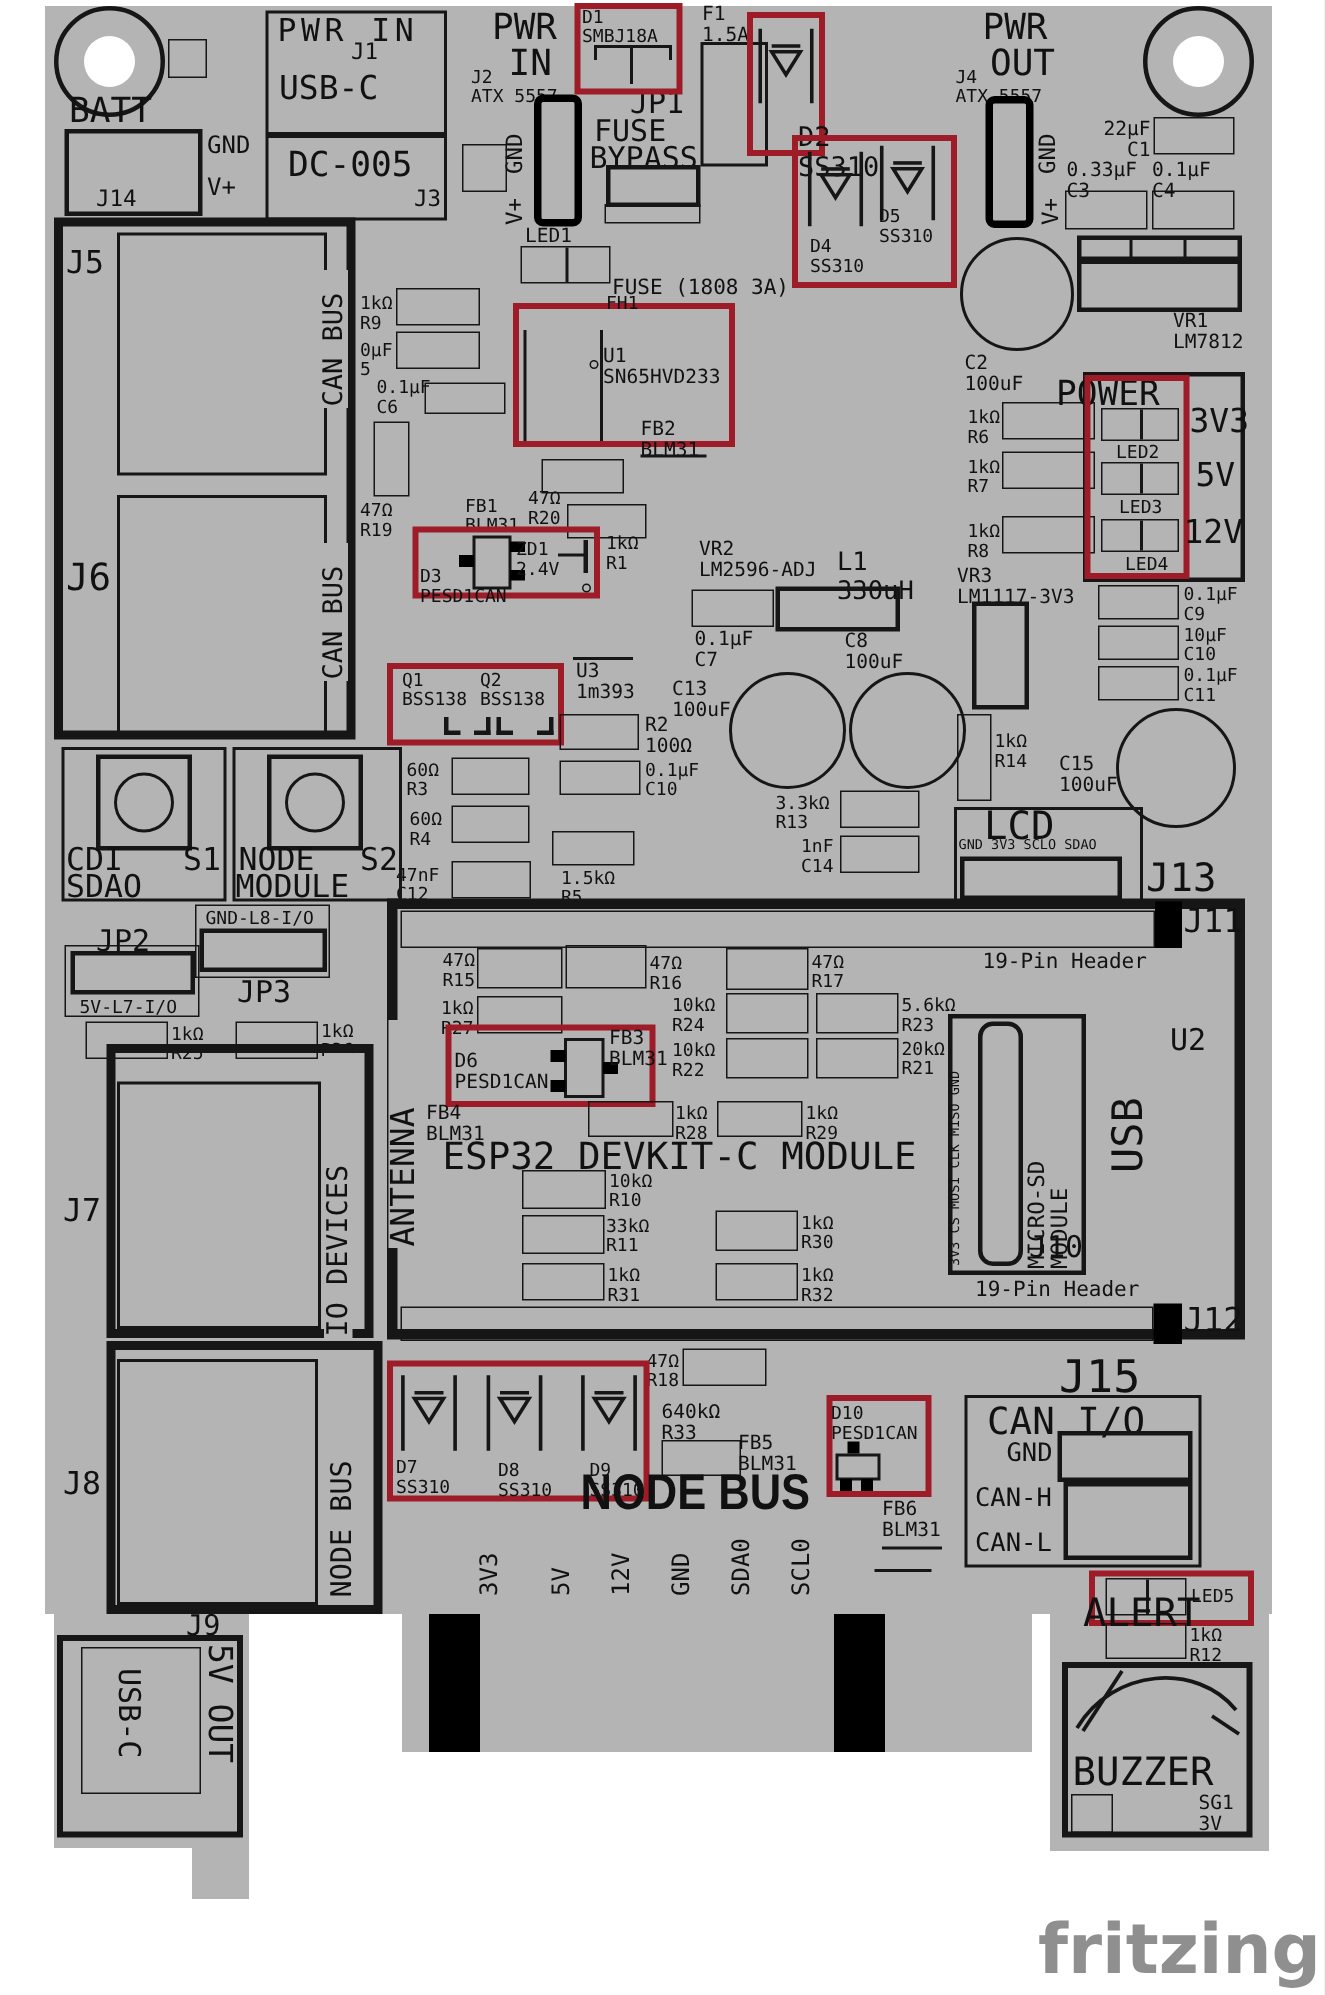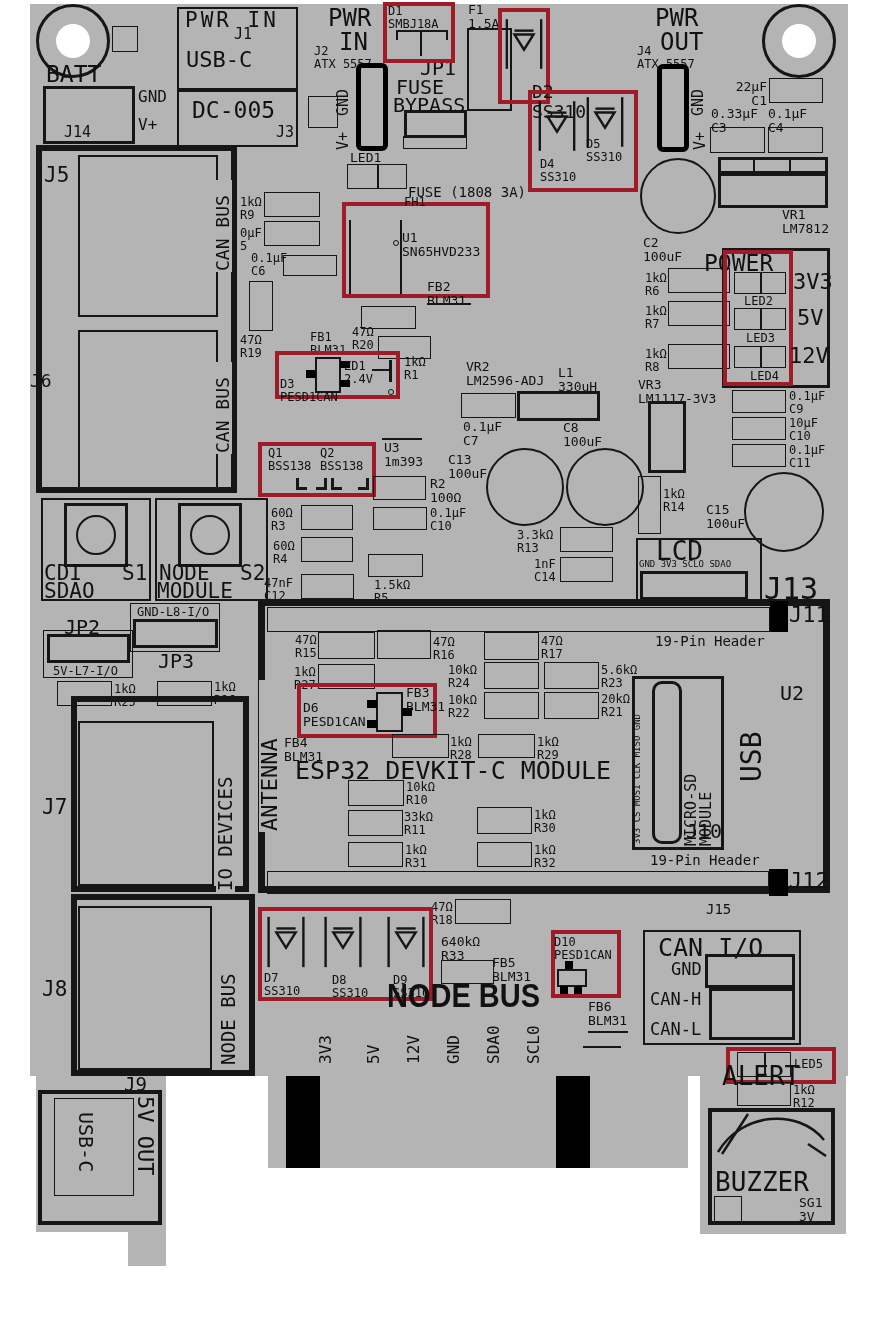--- a/index.html
+++ b/index.html
@@ -136,21 +136,21 @@
 <div class="l" style="left:782px;top:208px;font-size:13px">VR1
 LM7812</div>
 <div class="circ" style="left:640px;top:158px;width:76px;height:76px"></div>
 <div class="l" style="left:643px;top:236px;font-size:13px">C2
 100uF</div>
 
 <div class="c b6" style="left:36px;top:145px;width:201px;height:348px"></div>
 <div class="c" style="left:78px;top:155px;width:140px;height:162px"></div>
 <div class="c" style="left:78px;top:330px;width:140px;height:160px"></div>
 <div class="l" style="left:44px;top:164px;font-size:21px">J5</div>
-<div class="l" style="left:30px;top:371px;font-size:18px">J6</div>
+<div class="l" style="left:44px;top:371px;font-size:25px">J6</div>
 <div class="v gb" style="left:214px;top:180px;height:92px;font-size:18px">CAN BUS</div>
 <div class="v gb" style="left:214px;top:362px;height:92px;font-size:18px">CAN BUS</div>
 
 <div class="hl" style="left:342px;top:202px;width:148px;height:96px"></div>
 <div class="l" style="left:404px;top:196px;font-size:12px">FH1</div>
 <div class="vline" style="left:349px;top:220px;height:74px"></div>
 <div class="vline" style="left:400px;top:220px;height:74px"></div>
 <div class="circ b1" style="left:393px;top:240px;width:6px;height:6px;border-width:1.5px"></div>
 <div class="l" style="left:402px;top:231px;font-size:13px">U1
 SN65HVD233</div>
@@ -187,21 +187,21 @@
 <div class="l" style="left:344px;top:360px">ZD1
 2.4V</div>
 <div class="hline" style="left:372px;top:369px;width:18px"></div>
 <div class="vline" style="left:389px;top:360px;width:3px;height:22px"></div>
 <div class="l" style="left:280px;top:378px">D3
 PESD1CAN</div>
 <div class="circ b1" style="left:388px;top:389px;width:6px;height:6px;border-width:1.5px"></div>
 
 <div class="l" style="left:466px;top:360px;font-size:13px">VR2
 LM2596-ADJ</div>
-<div class="l" style="left:558px;top:366px;font-size:13px">L1
+<div class="l" style="left:558px;top:366px;font-size:17px">L1
 330uH</div>
 <div class="c b1" style="left:461px;top:393px;width:55px;height:25px"></div>
 <div class="c b3" style="left:517px;top:391px;width:83px;height:30px"></div>
 <div class="l" style="left:463px;top:420px;font-size:13px">0.1µF
 C7</div>
 <div class="l" style="left:563px;top:421px;font-size:13px">C8
 100uF</div>
 <div class="l" style="left:448px;top:453px;font-size:13px">C13
 100uF</div>
 <div class="circ" style="left:486px;top:448px;width:78px;height:78px"></div>
@@ -281,21 +281,21 @@
 C12</div>
 <div class="c b1" style="left:301px;top:574px;width:53px;height:25px"></div>
 <div class="c b1" style="left:368px;top:554px;width:55px;height:23px"></div>
 <div class="l" style="left:374px;top:579px">1.5kΩ
 R5</div>
 
 <div class="c" style="left:636px;top:538px;width:126px;height:64px"></div>
 <div class="l" style="left:656px;top:537px;font-size:26px">LCD</div>
 <div class="l" style="left:639px;top:560px;font-size:9px">GND 3V3  SCLO SDAO</div>
 <div class="c b3" style="left:640px;top:571px;width:108px;height:29px"></div>
-<div class="l" style="left:764px;top:572px;font-size:30px">J13</div>
+<div class="l" style="left:764px;top:572px;font-size:26px">J13</div>
 
 <div class="c" style="left:41px;top:498px;width:110px;height:103px"></div>
 <div class="c b3" style="left:64px;top:503px;width:64px;height:64px"></div>
 <div class="circ" style="left:76px;top:515px;width:40px;height:40px"></div>
 <div class="l" style="left:44px;top:562px;font-size:21px">CDI</div>
 <div class="l" style="left:122px;top:562px;font-size:21px">S1</div>
 <div class="l" style="left:44px;top:580px;font-size:21px">SDAO</div>
 <div class="c" style="left:155px;top:498px;width:113px;height:103px"></div>
 <div class="c b3" style="left:178px;top:503px;width:64px;height:64px"></div>
 <div class="circ" style="left:190px;top:515px;width:40px;height:40px"></div>
@@ -450,21 +450,21 @@
 <div class="hline" style="left:588px;top:1031px;width:40px"></div>
 <div class="hline" style="left:583px;top:1046px;width:38px"></div>
 
 <div class="v" style="left:318px;top:1020px;height:44px;font-size:16px">3V3</div>
 <div class="v" style="left:366px;top:1034px;height:30px;font-size:16px">5V</div>
 <div class="v" style="left:406px;top:1026px;height:38px;font-size:16px">12V</div>
 <div class="v" style="left:446px;top:1020px;height:44px;font-size:16px">GND</div>
 <div class="v" style="left:486px;top:1012px;height:52px;font-size:16px">SDA0</div>
 <div class="v" style="left:526px;top:1014px;height:50px;font-size:16px">SCL0</div>
 
-<div class="l" style="left:706px;top:902px;font-size:14px">J15</div>
+<div class="l" style="left:706px;top:902px;font-size:30px">J15</div>
 <div class="c" style="left:643px;top:930px;width:158px;height:115px"></div>
 <div class="l" style="left:658px;top:934px;font-size:25px">CAN I/O</div>
 <div class="l" style="left:671px;top:960px;font-size:17px">GND</div>
 <div class="c b3" style="left:705px;top:954px;width:90px;height:34px"></div>
 <div class="l" style="left:650px;top:990px;font-size:17px">CAN-H</div>
 <div class="c b3" style="left:709px;top:988px;width:86px;height:52px"></div>
 <div class="l" style="left:650px;top:1020px;font-size:17px">CAN-L</div>
 <div class="hl" style="left:726px;top:1047px;width:110px;height:37px"></div>
 <div class="c b1 led" style="left:737px;top:1052px;width:54px;height:25px"></div>
 <div class="l" style="left:794px;top:1058px">LED5</div>
@@ -483,13 +483,14 @@
 <div class="l" style="left:799px;top:1196px;font-size:13px">SG1
 3V</div>
 <div class="c b1" style="left:714px;top:1196px;width:28px;height:26px"></div>
 
 <div class="l" style="left:124px;top:1074px;font-size:19px">J9</div>
 <div class="c b4" style="left:38px;top:1090px;width:124px;height:135px"></div>
 <div class="c b1" style="left:54px;top:1098px;width:80px;height:98px"></div>
 <div class="vd" style="left:76px;top:1112px;height:84px;font-size:20px">USB-C</div>
 <div class="vd" style="left:134px;top:1096px;height:120px;font-size:22px">5V OUT</div>
 
+<div class="logo" style="left:692px;top:1272px">fritzing</div>
 </div>
 
 </body></html>

